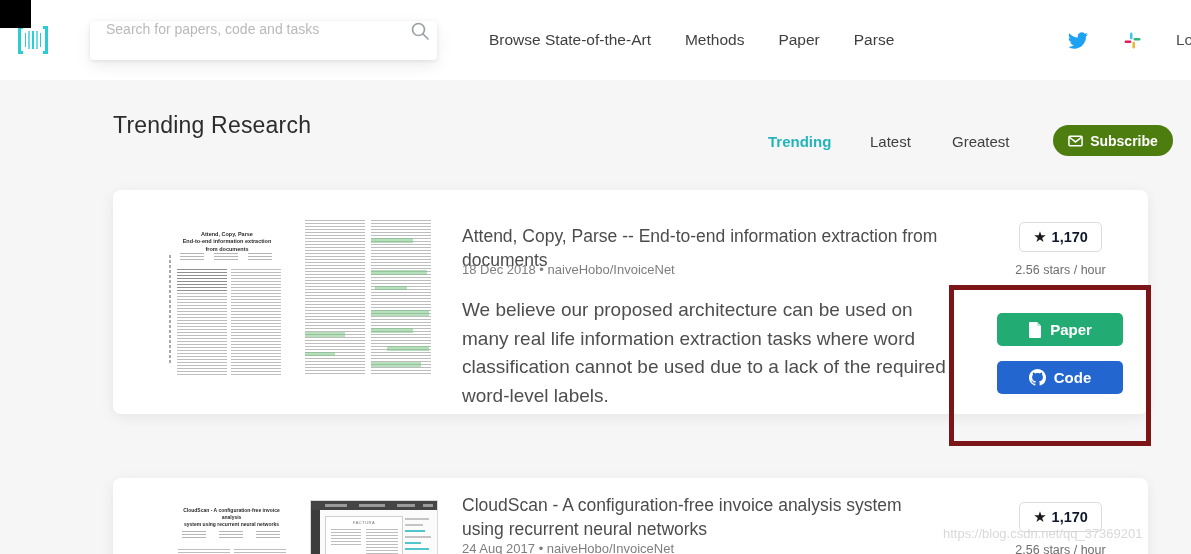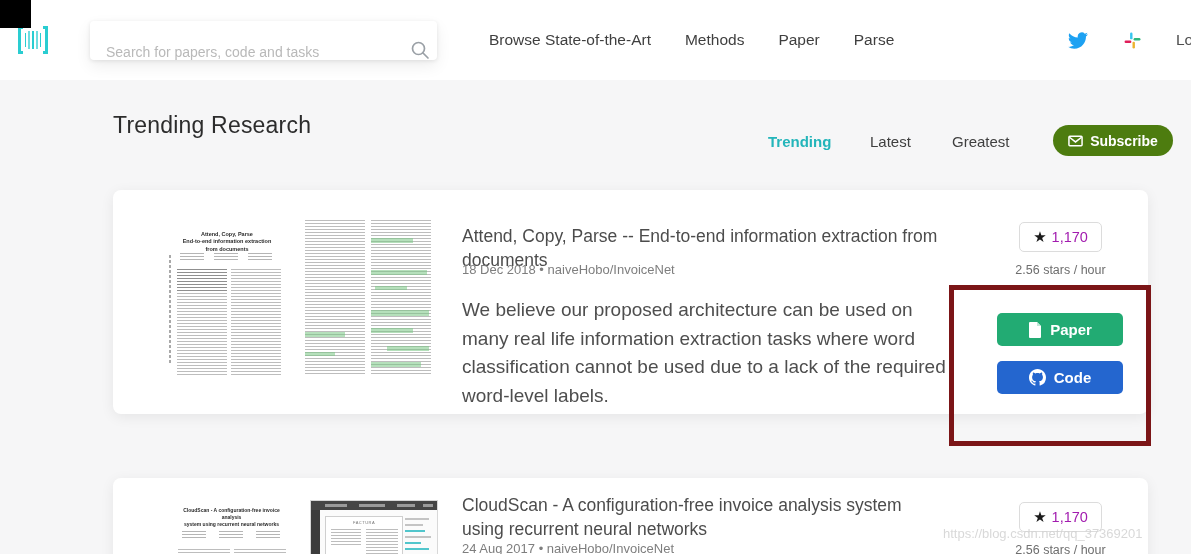--- a/index.html
+++ b/index.html
@@ -11,21 +11,21 @@
   .black-corner { position:absolute; left:0; top:0; width:31px; height:28px; background:#000; z-index:5; }
   .logo { position:absolute; left:18px; top:26px; width:30px; height:28px; display:flex; align-items:center; justify-content:center; gap:2px; }
   .logo .bracket-l { width:6px; height:28px; border:3px solid #2acdd1; border-right:none; }
   .logo .bracket-r { width:6px; height:28px; border:3px solid #2acdd1; border-left:none; }
   .logo .bar { width:3px; background:#2acdd1; }
   .logo .bar.b1 { height:14px; } .logo .bar.b2 { height:18px; background:#6fdde0; }
   .logo .bar.b3 { height:18px; } .logo .bar.b4 { height:18px; background:#6fdde0; }
   .logo .bar.b5 { height:14px; }
 
   .searchbox { position:absolute; left:90px; top:21px; width:347px; height:39px; background:#fff; border-radius:4px;
-    box-shadow:0 1px 4px rgba(0,0,0,.09), 0 6px 16px rgba(0,0,0,.07); display:flex; align-items:flex-end; }
+    box-shadow:0 1px 4px rgba(0,0,0,.09), 0 6px 16px rgba(0,0,0,.07); display:flex; align-items:flex-start; }
   .searchbox input { flex:1; border:none; outline:none; font-family:"Liberation Sans",sans-serif; font-size:14px;
     color:#444; padding:0 8px 0 16px; background:transparent; }
   .searchbox input::placeholder { color:#b9b9b9; }
   .search-ico { width:34px; display:flex; justify-content:center; cursor:pointer; }
 
   .nav { position:absolute; left:489px; top:0; height:80px; display:flex; align-items:center; gap:34px; }
   .nav a { font-size:15.5px; color:#3f3f3f; text-decoration:none; cursor:pointer; white-space:nowrap; }
 
   .tw-ico { position:absolute; left:1068px; top:32px; cursor:pointer; }
   .slack-ico { position:absolute; left:1124px; top:32px; cursor:pointer; }
@@ -47,21 +47,21 @@
   .card2 { top:478px; height:210px; }
 
   .p-title { position:absolute; left:349px; font-size:17.5px; line-height:1.35; color:#4c4c4c; cursor:pointer; }
   .p-meta { position:absolute; left:349px; font-size:13px; color:#7e7e7e; }
   .p-meta .repo { color:#7e7e7e; cursor:pointer; }
   .p-abs { position:absolute; left:349px; width:502px; font-size:19px; line-height:1.5; color:#4e4e4e; }
 
   .star-badge { position:absolute; left:906px; width:83px; height:30px; border:1px solid #dcdcdc; border-radius:5px;
     background:#fff; display:flex; align-items:center; justify-content:center; gap:5px; cursor:pointer; }
   .star-badge .glyph { font-size:15px; color:#1a1a1a; }
-  .star-badge .num { font-size:14.5px; font-weight:400; color:#a21caf; }
+  .star-badge .num { font-size:14.5px; font-weight:700; color:#0f172a; }
   .rate { position:absolute; left:876px; width:143px; text-align:center; font-size:12.5px; color:#6e6e6e; }
 
   .btn { position:absolute; left:884px; width:126px; height:33px; border:none; border-radius:5px; color:#fff;
     font-family:"Liberation Sans",sans-serif; font-size:15px; font-weight:700;
     display:flex; align-items:center; justify-content:center; gap:8px; cursor:pointer; }
   .btn-paper { top:123px; background:#22ab73; }
   .btn-code { top:171px; background:#2466cf; }
 
   
   .pg { position:absolute; background:#fff; overflow:hidden; }

